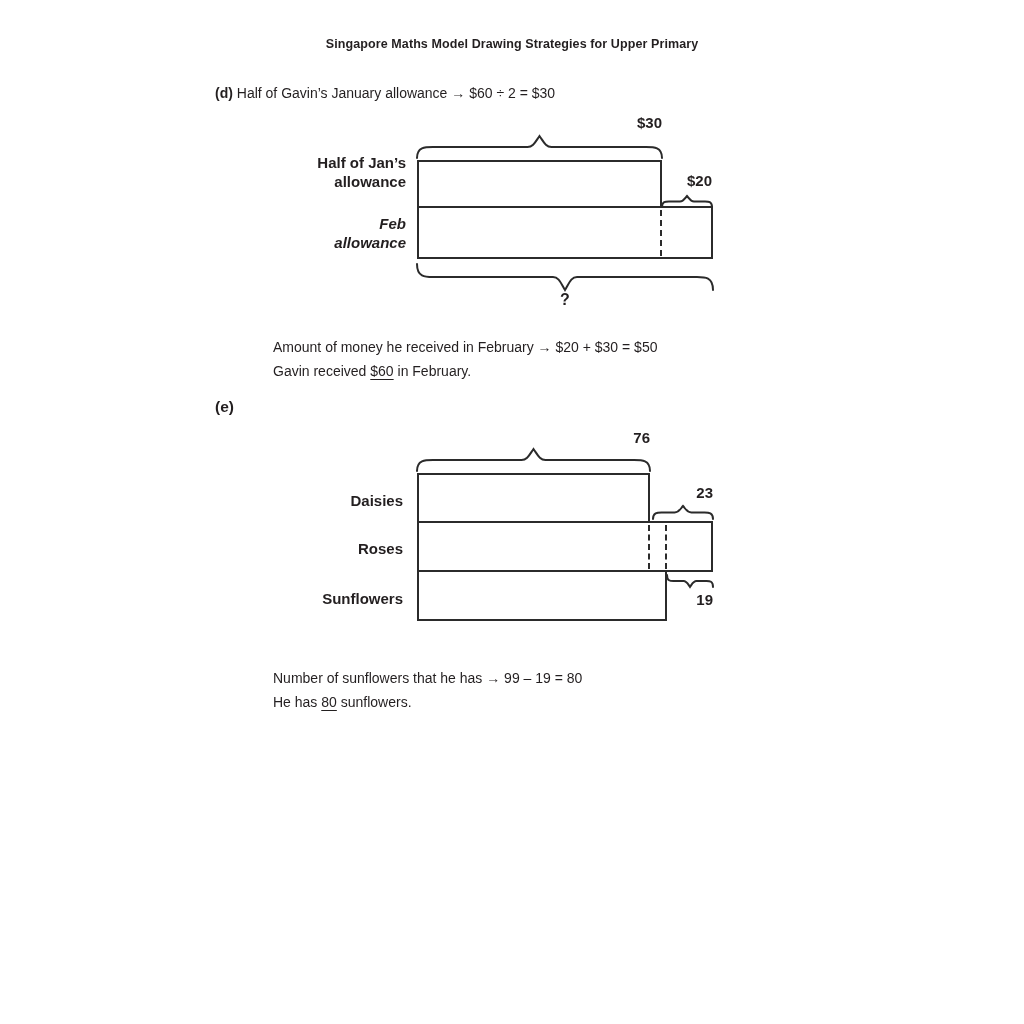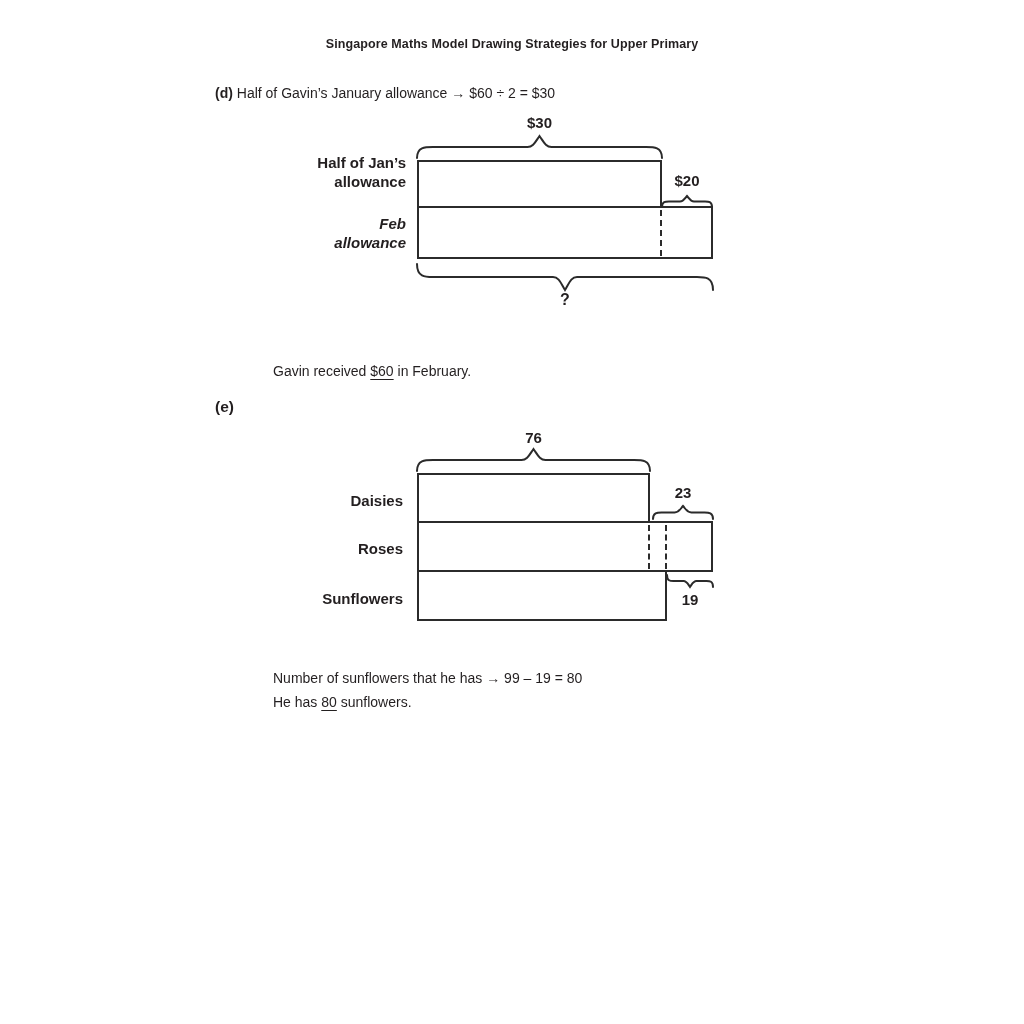--- a/index.html
+++ b/index.html
@@ -5,21 +5,21 @@
   html,body{margin:0;padding:0;background:#fff;}
   .page{position:relative;width:1024px;height:735px;background:#ffffff;overflow:hidden;
         font-family:"Liberation Sans","DejaVu Sans",sans-serif;color:#231f20;}
   .abs{position:absolute;}
   .header{top:37px;left:0;width:1024px;text-align:center;font-weight:bold;font-size:12.5px;letter-spacing:.1px;}
   .body-line{font-size:14px;line-height:19px;white-space:nowrap;}
   .b{font-weight:bold;}
   .part-label{font-weight:bold;font-size:15.5px;}
   .bar{background:#fff;border:2px solid #2b2b2b;box-sizing:border-box;}
   .bar-label{font-weight:bold;font-size:15px;line-height:19px;text-align:right;}
-  .num{font-weight:bold;font-size:15px;text-align:center;white-space:nowrap;}
+  .num{font-weight:bold;font-size:15px;text-align:right;white-space:nowrap;}
   .qmark{font-weight:bold;font-size:16px;text-align:center;}
   .dash{width:0;border-left:2px dashed #2b2b2b;}
   svg.brace{overflow:visible;display:block;}
   .u{text-decoration:underline;text-decoration-thickness:1px;text-underline-offset:3px;}
   .pagenum{left:0;top:973px;width:1024px;text-align:center;font-family:"Liberation Serif","DejaVu Serif",serif;font-size:14px;}
 </style>
 </head>
 <body>
 
 <div class="page">
@@ -51,20 +51,21 @@
   <div class="abs num" style="left:662px;top:172px;width:50px;">$20</div>
   <svg class="abs brace" style="left:662px;top:196px;" width="50" height="11" viewBox="0 0 50 11">
       <path d="M0 11 C0 5.5 3.5000000000000004 5.5 7.000000000000001 5.5 L18 5.5 C21.5 5.5 22.666666666666668 2.75 25 0 C27.333333333333332 2.75 28.5 5.5 32 5.5 L43 5.5 C46.5 5.5 50 5.5 50 11" fill="none" stroke="#2b2b2b" stroke-width="2" stroke-linecap="round"></path>
     </svg>
 
   <svg class="abs brace" style="left:417px;top:264px;" width="296" height="26" viewBox="0 0 296 26">
       <path d="M0 0 C0 13 8 13 16 13 L136 13 C142 13 144 19.5 148 26 C152 19.5 154 13 160 13 L280 13 C288 13 296 13 296 26" fill="none" stroke="#2b2b2b" stroke-width="2" stroke-linecap="round"></path>
     </svg>
   <div class="abs qmark" style="left:417px;top:291px;width:296px;">?</div>
 
+  <div class="abs body-line" style="left:273px;top:338px;">Amount of money he received in February → $20 + $30 = $50</div>
   <div class="abs body-line" style="left:273px;top:362px;">
     <span>Gavin received </span><span class="u">$60</span><span> in February.</span>
   </div>
 
   <div class="abs part-label" style="left:215px;top:398px;">(e)</div>
 
   <div class="abs num" style="left:417px;top:429px;width:233px;">76</div>
   <svg class="abs brace" style="left:417px;top:449px;" width="233" height="22" viewBox="0 0 233 22">
       <path d="M0 22 C0 11 8 11 16 11 L104.5 11 C110.5 11 112.5 5.5 116.5 0 C120.5 5.5 122.5 11 128.5 11 L217 11 C225 11 233 11 233 22" fill="none" stroke="#2b2b2b" stroke-width="2" stroke-linecap="round"></path>
     </svg>

